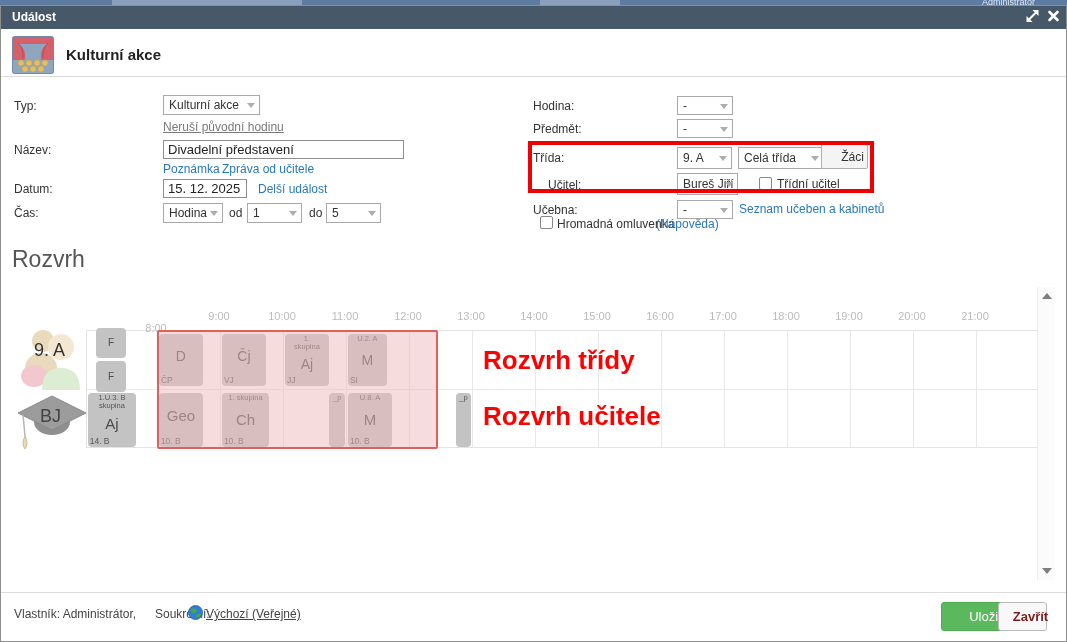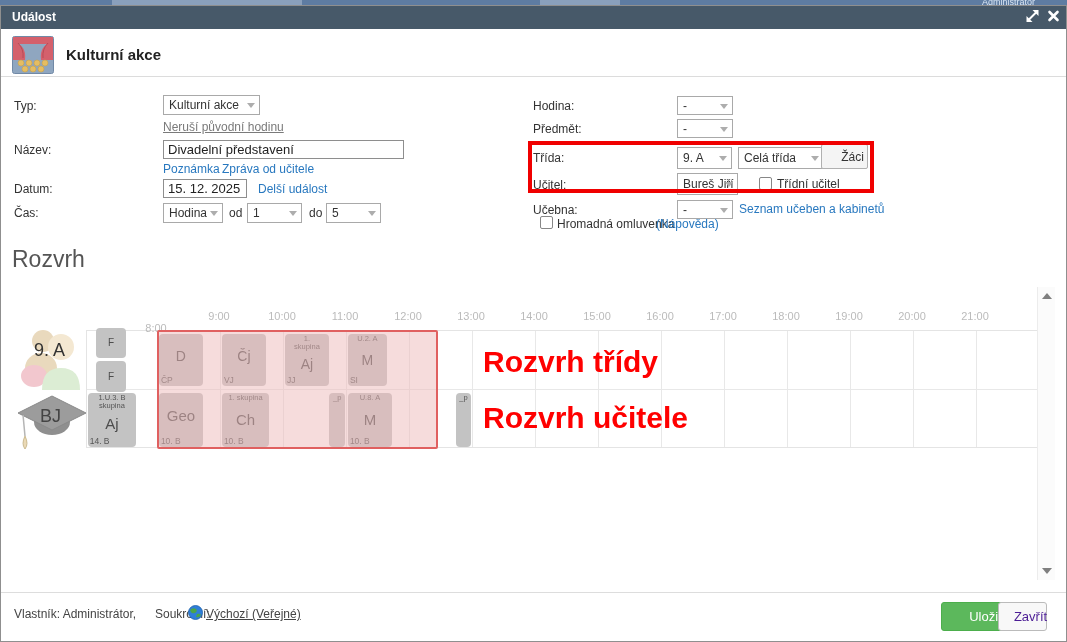--- a/index.html
+++ b/index.html
@@ -24,23 +24,23 @@
   .link-gray{font-size:12px;color:#7a7a7a;text-decoration:underline;cursor:pointer;white-space:nowrap;}
   .sel{border:1px solid #a9a9a9;background:#fff;font-size:12px;color:#333;
        display:flex;align-items:center;padding:0 14px 0 5px;white-space:nowrap;overflow:hidden;}
   .arr{position:absolute;right:4px;top:50%;margin-top:-2px;width:0;height:0;
        border-left:4px solid transparent;border-right:4px solid transparent;border-top:5px solid #adadad;}
   .inp{border:1px solid #8e8e8e;background:#fff;font-size:13px;color:#222;
        display:flex;align-items:center;padding:0 4px;white-space:nowrap;overflow:hidden;}
   .cb{width:13px;height:13px;border:1px solid #878787;background:#fff;border-radius:2px;cursor:pointer;}
   .btn{display:flex;align-items:center;justify-content:center;font-size:13px;border-radius:3px;cursor:pointer;padding-left:16px;}
   .btn-save{background:#5cb85c;border:1px solid #4cae4c;color:#fff;}
-  .btn-close{background:#f8f8f8;border:1px solid #bbb;color:#4c1d95;}
+  .btn-close{background:#f8f8f8;border:1px solid #bbb;color:#7f1d1d;font-weight:bold;}
   .ann-box{border:4px solid #f00000;pointer-events:none;z-index:20;}
-  .ann-txt{position:absolute;font-size:30px;font-weight:bold;color:#ff0000;white-space:nowrap;z-index:21;text-align:right;}
+  .ann-txt{position:absolute;font-size:26px;font-weight:bold;color:#ff0000;white-space:nowrap;z-index:21;text-align:right;}
   
   .rz-head{font-size:23px;color:#555;}
   .timetable{position:absolute;inset:0;pointer-events:none;}
   .time-label{position:absolute;transform:translateX(-50%);font-size:11px;color:#bbb;white-space:nowrap;}
   .grid{position:absolute;left:86px;top:330px;width:952px;height:118px;border:1px solid #e4e4e4;}
   .vline{position:absolute;top:0;width:1px;height:100%;background:#e8e8e8;}
   .hline{position:absolute;left:0;top:58px;width:100%;height:1px;background:#e8e8e8;}
   .cell{position:absolute;background:#c3c3c3;border-radius:4px;display:flex;flex-direction:column;
         padding:1px 2px;color:#4d4d4d;overflow:hidden;z-index:2;}
   .c-top{flex:0 0 auto;font-size:7.5px;line-height:8px;text-align:center;white-space:pre-line;width:100%;color:#555;}
@@ -157,21 +157,21 @@
     <i class="arr"></i>
   </div>
   <div class="abs sel" style="left:738px;top:147px;width:86px;height:22px;">
     <span>Celá třída</span>
     <i class="arr"></i>
   </div>
   <div class="abs btn" style="left:821px;top:144px;width:47px;height:25px;background:#f4f4f4;border:1px solid #b0b0b0;border-radius:2px;font-size:12px;color:#333;">
     <span>Žáci</span>
   </div>
 
-  <span class="abs lbl" style="left:533px;top:178px;">Učitel:</span>
+  <span class="abs lbl" style="left:533px;top:178px;padding-left:15px;">Učitel:</span>
   <div class="abs sel" style="left:677px;top:173px;width:61px;height:22px;">
     <span>Bureš Jiří</span>
     <i class="arr"></i>
   </div>
   <span class="abs cb" style="left:759px;top:177px;"></span>
   <span class="abs lbl" style="left:777px;top:177px;">Třídní učitel</span>
 
   <span class="abs lbl" style="left:533px;top:203px;">Učebna:</span>
   <div class="abs sel" style="left:677px;top:200px;width:56px;height:19px;">
     <span>-</span>

